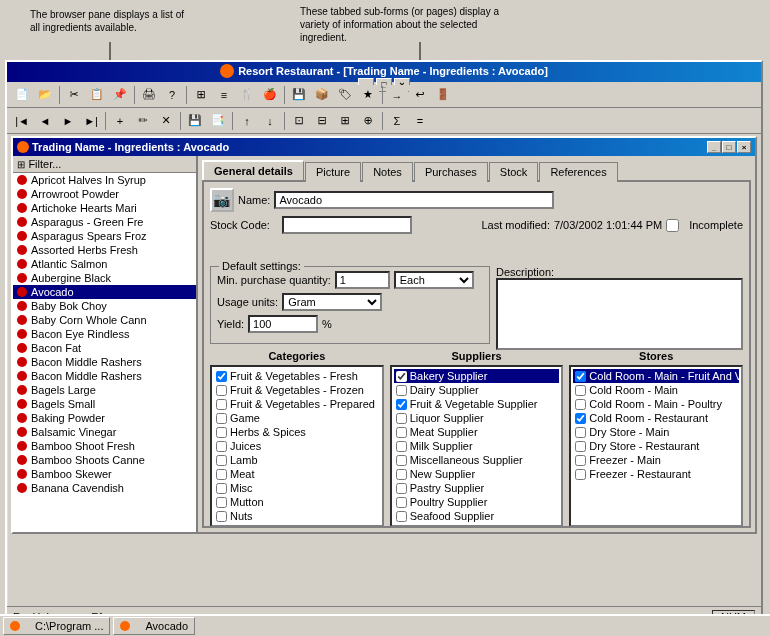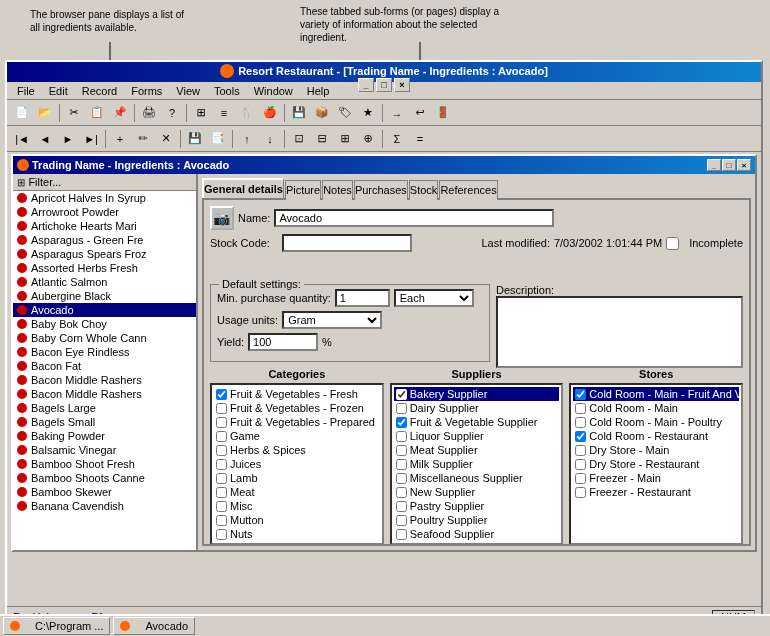--- a/index.html
+++ b/index.html
@@ -191,21 +191,21 @@
     }
 
     
     .tab-bar {
       display: flex;
       gap: 1px;
       border-bottom: 2px solid #808080;
       margin-bottom: 0;
     }
     .tab {
-      padding: 3px 0;
+      padding: 3px 10px;
       background: #d4d0c8;
       border: 1px solid #808080;
       border-bottom: none;
       cursor: pointer;
       font-size: 11px;
       position: relative;
       top: 2px;
     }
     .tab.active {
       background: #d4d0c8;
@@ -395,30 +395,20 @@
       <span class="title-bar-icon"></span>
       <span>Resort Restaurant - [Trading Name - Ingredients : Avocado]</span>
     </div>
     <div class="title-bar-controls">
       <button class="title-btn">_</button>
       <button class="title-btn">□</button>
       <button class="title-btn">×</button>
     </div>
   </div>
 
-  <div class="menu-bar">
-    <span class="menu-item">File</span>
-    <span class="menu-item">Edit</span>
-    <span class="menu-item">Record</span>
-    <span class="menu-item">Forms</span>
-    <span class="menu-item">View</span>
-    <span class="menu-item">Tools</span>
-    <span class="menu-item">Window</span>
-    <span class="menu-item">Help</span>
-  </div>
 
   <div class="toolbar">
     <button class="tb-btn">📄</button>
     <button class="tb-btn">📂</button>
     <div class="tb-sep"></div>
     <button class="tb-btn">✂</button>
     <button class="tb-btn">📋</button>
     <button class="tb-btn">📌</button>
     <div class="tb-sep"></div>
     <button class="tb-btn">🖨</button>

